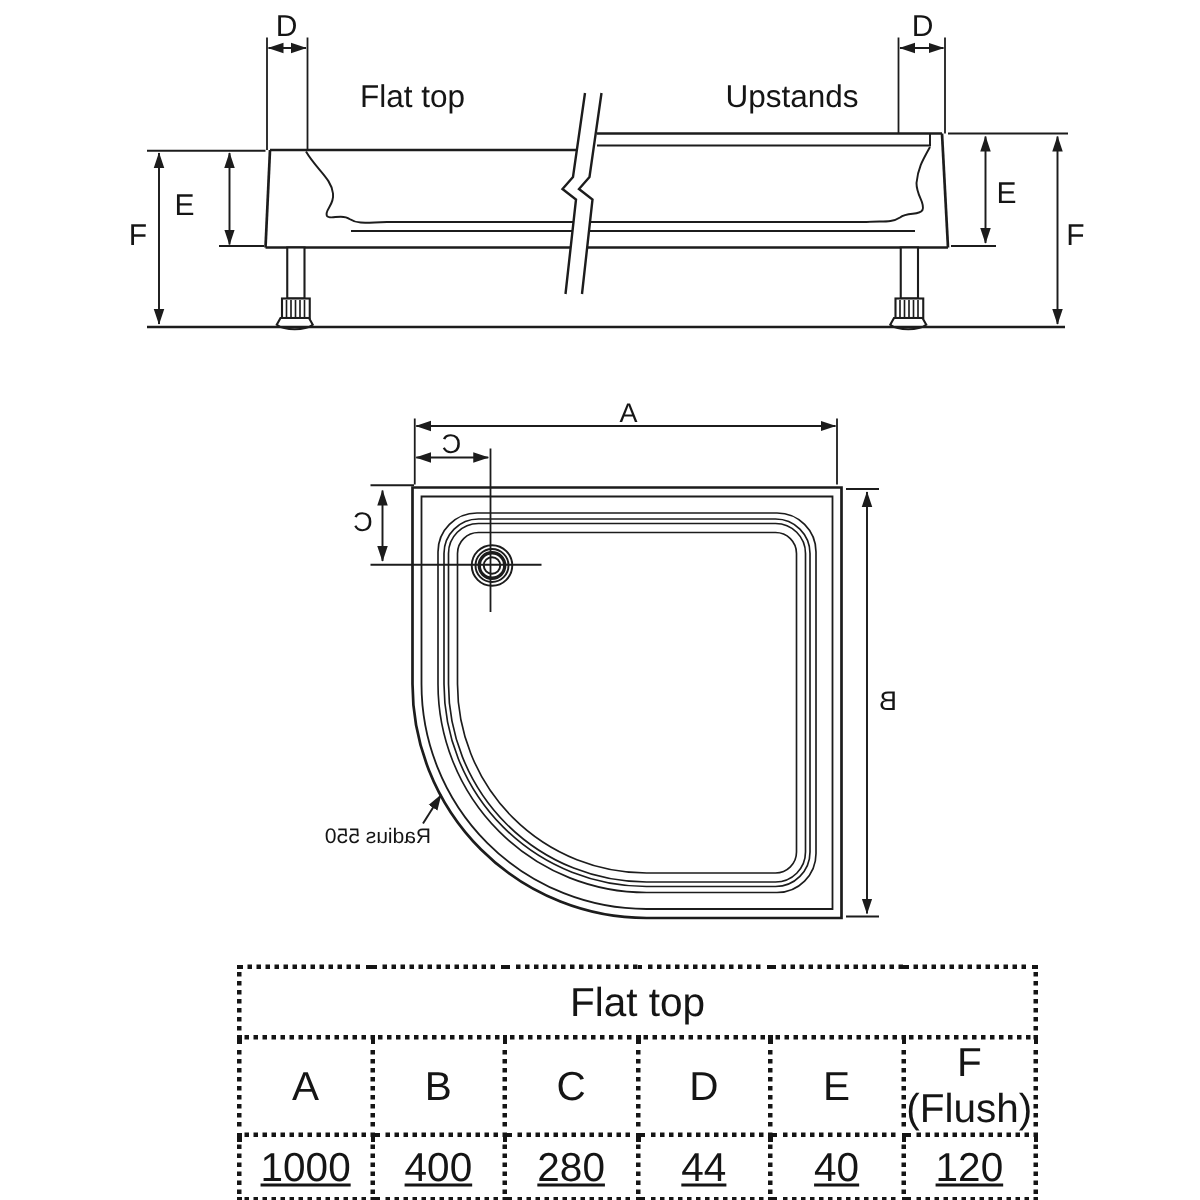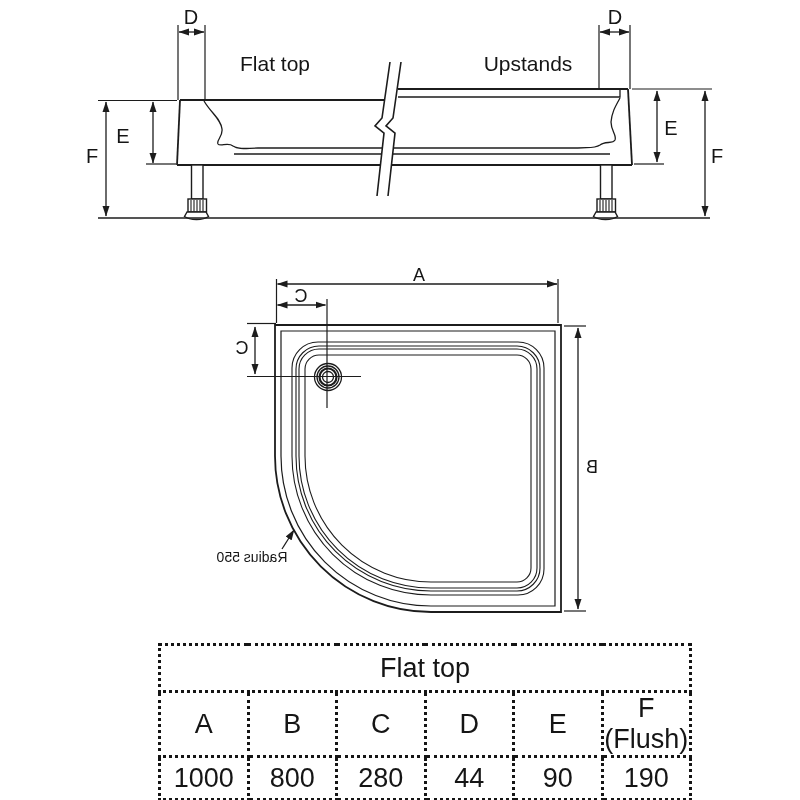--- a/index.html
+++ b/index.html
@@ -10,21 +10,21 @@
   .t-title{font-size:21px;}
   .t-dim{font-size:20px;}
   .t-dimp{font-size:18px;}
   .t-rad{font-size:14px;}
   .dim-table{position:absolute;left:158px;top:643px;width:534px;height:134px;}
   table.dims{border-collapse:collapse;table-layout:fixed;width:534px;height:134px;
              font-size:27px;color:#151515;}
   table.dims td{border:3px dotted #151515;text-align:center;padding:0;overflow:hidden;}
   td.hdr{padding-left:102px;height:44px;}
   tr.crow td{height:41px;}
-  tr.vrow td{height:40px;}
+  tr.vrow td{height:40px;text-decoration:underline;}
 </style>
 </head>
 <body>
 
 <div class="canvas">
 
 <svg width="800" height="630" viewBox="0 0 800 630">
   <defs>
     <marker id="ah" viewBox="0 0 11 8" refX="10" refY="4" markerWidth="11" markerHeight="8" markerUnits="userSpaceOnUse" orient="auto-start-reverse">
       <path d="M0,0.5 L10.5,4 L0,7.5 Z" fill="#1c1c1c"></path>
@@ -177,23 +177,23 @@
     <tr class="crow">
       <td style="width: 89px;">A</td>
       <td style="width: 81px;">B</td>
       <td style="width: 82px;">C</td>
       <td style="width: 82px;">D</td>
       <td style="width: 78px;">E</td>
       <td style="width: 122px;">F (Flush)</td>
     </tr>
     <tr class="vrow">
       <td>1000</td>
-      <td>800</td>
+      <td>400</td>
       <td>280</td>
       <td>44</td>
-      <td>90</td>
-      <td>190</td>
+      <td>40</td>
+      <td>120</td>
     </tr>
   </tbody>
       </table>
 </div>
 
 </div>
 
 </body></html>

